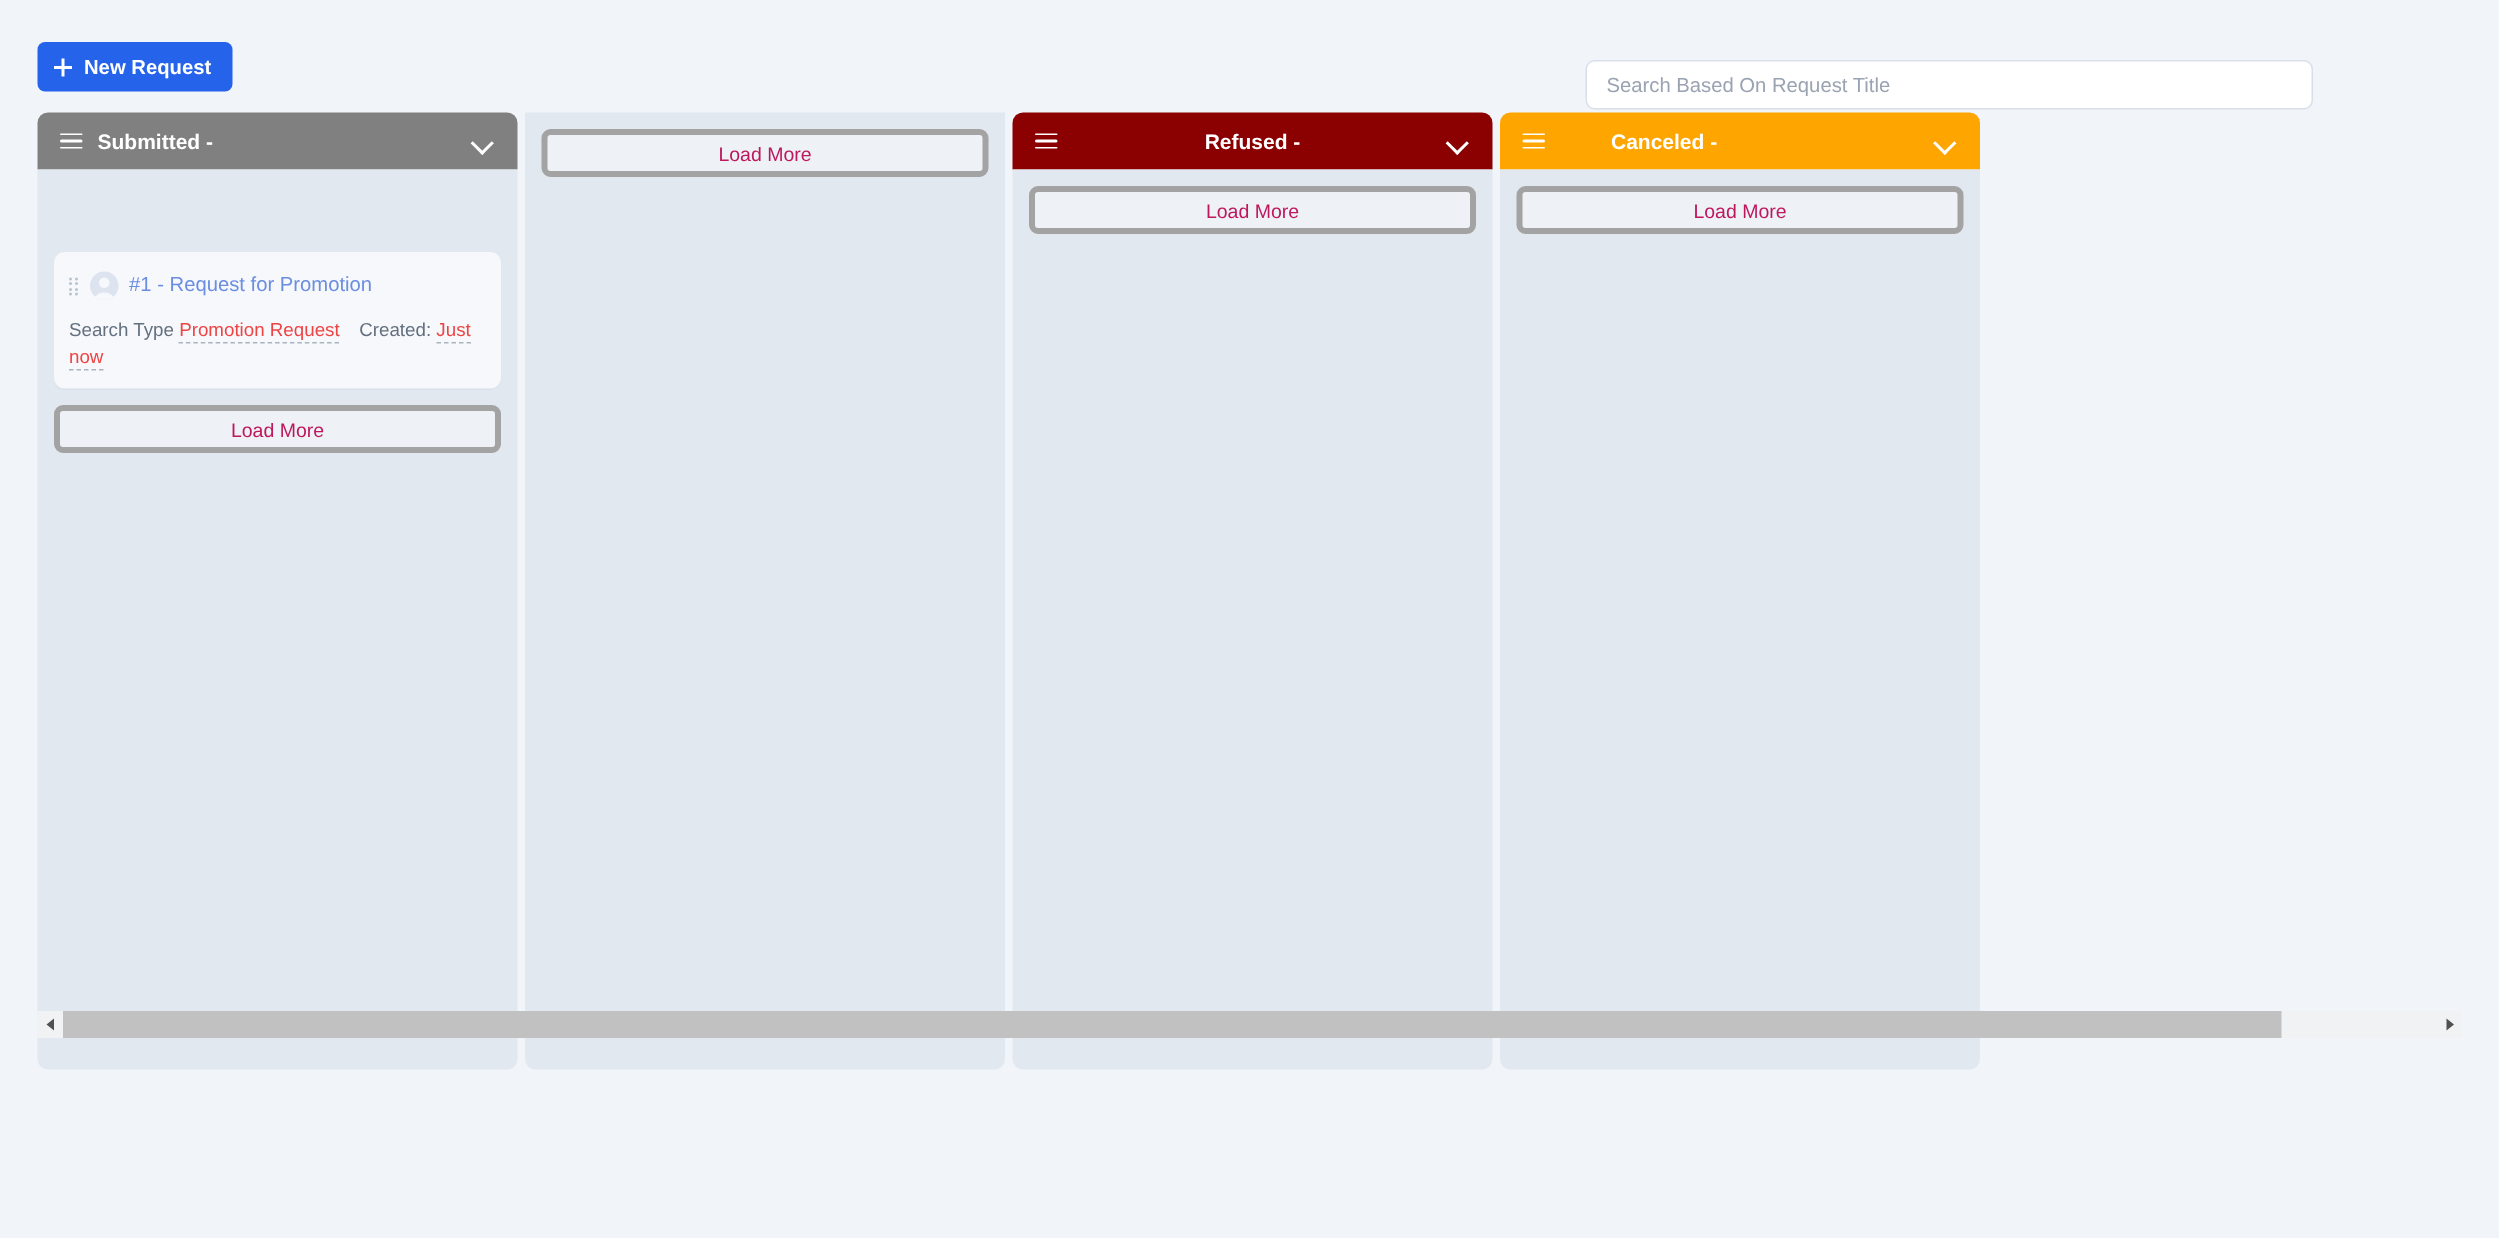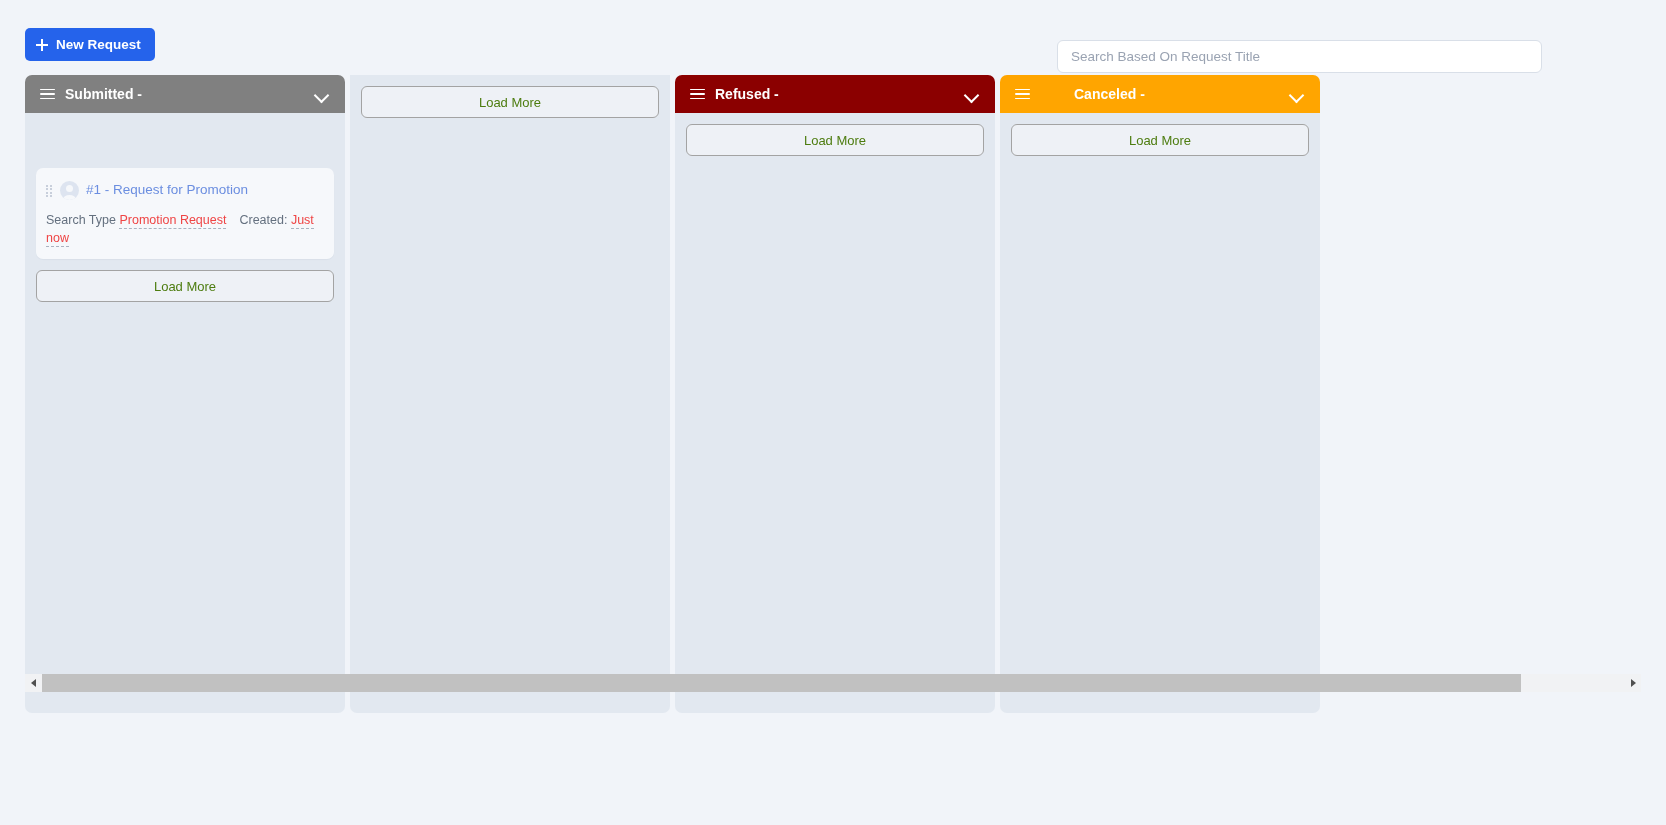--- a/index.html
+++ b/index.html
@@ -237,23 +237,23 @@
     color: #ef4444;
     border-bottom: 1px dashed #aab3c0;
     padding-bottom: 1px;
   }
   .meta-gap { display: inline-block; width: 13px; }
 
   .load-more {
     width: 100%;
     height: 32px;
     background: #eef1f6;
-    border: 1px solid #a3a3a3;
+    border: 4px solid #a3a3a3;
     border-radius: 6px;
-    color: #4d7c0f;
+    color: #be185d;
     font-size: 13px;
     font-family: "Liberation Sans", sans-serif;
     cursor: pointer;
     display: flex;
     align-items: center;
     justify-content: center;
   }
 
   
   .hscrollbar {
@@ -342,21 +342,21 @@
           </div>
           <button class="load-more">Load More</button>
         </div>
       </div>
       <div class="column">
         <div class="column-body">
           <button class="load-more">Load More</button>
         </div>
       </div>
       <div class="column">
-        <div class="column-header" style="background: rgb(139, 0, 0);">
+        <div class="column-header" style="background: rgb(139, 0, 0); text-align: center;">
           <span class="hamburger-icon">
             <span></span>
             <span></span>
             <span></span>
           </span>
           <span class="title">Refused -</span>
           <span class="chevron-icon"></span>
         </div>
         <div class="column-body">
           <button class="load-more">Load More</button>

